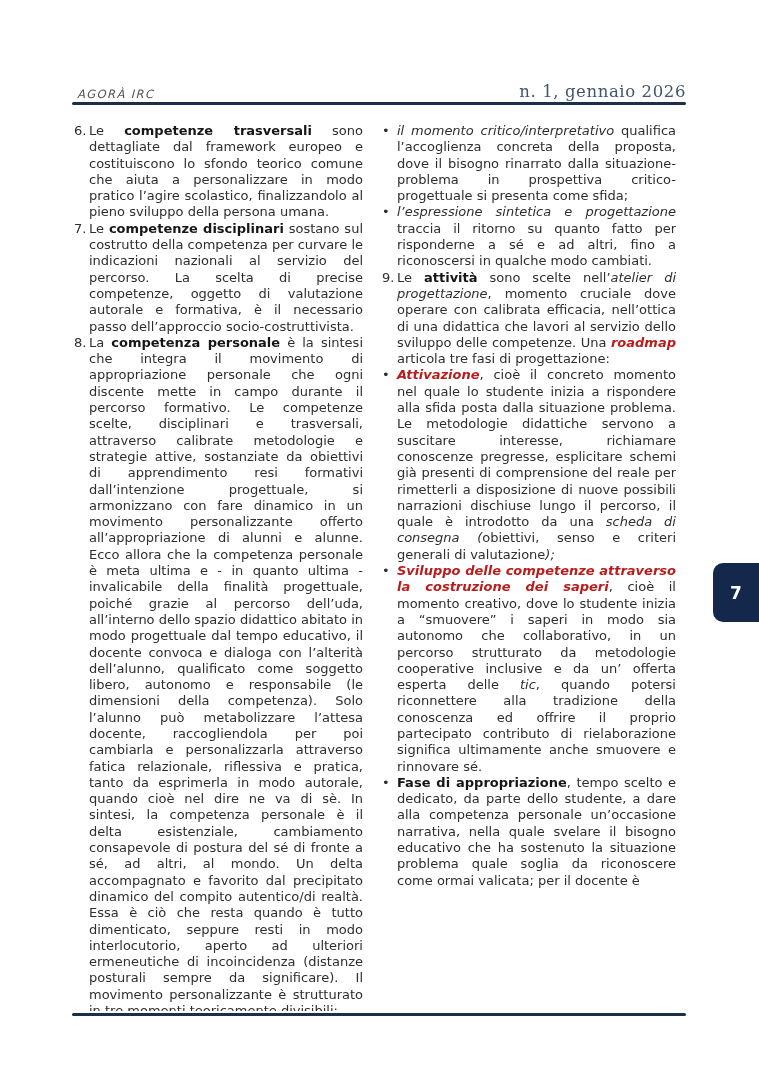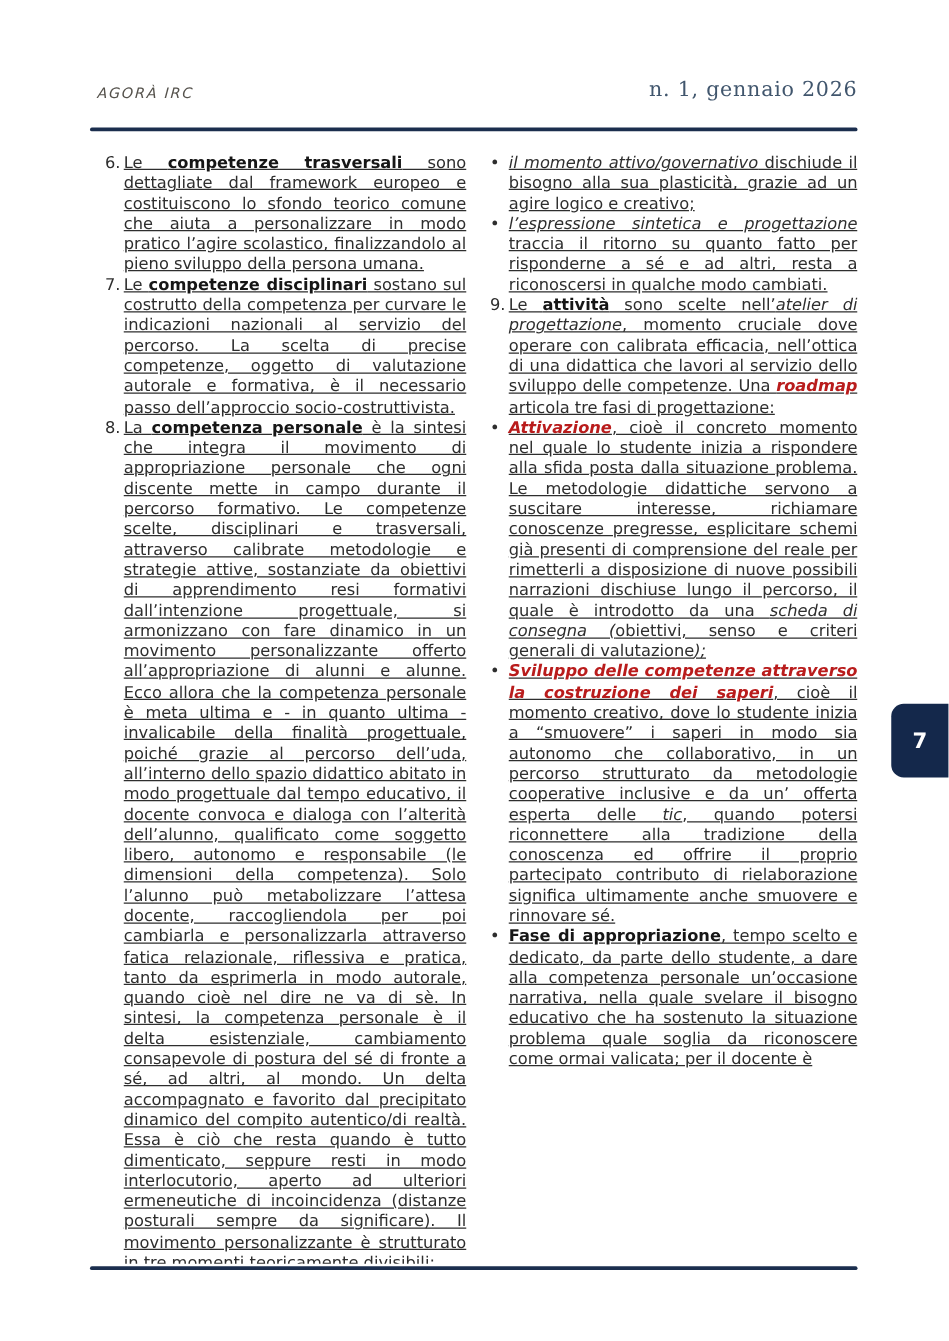--- a/index.html
+++ b/index.html
@@ -21,31 +21,32 @@
     font-style:italic;
     font-weight:500;
     color:var(--brand,#55524c);
     transform:skewX(-4deg);
   }
   .issue{
     font-family:"DejaVu Serif",serif;
     font-size:16.5px;
     letter-spacing:0.6px;
     color:var(--issue,#41566d);
+    margin-top:20px;
   }
   .rule{
     position:absolute;left:72px;width:614px;height:3px;
     background:var(--rule,#1b2e4e);
     border-radius:2px;
   }
   .rule.top{top:102px;}
   .rule.bottom{top:1013px;}
   .cols{
-    position:absolute;top:123px;left:84px;width:602px;height:888px;
-    display:flex;overflow:hidden;text-decoration:underline;
+    position:absolute;top:123px;left:74px;width:602px;height:888px;
+    display:flex;overflow:hidden;
   }
   .col{
     font-size:13px;line-height:16.3px;
     text-align:justify;
     hyphens:none;
   }
   .col.left{width:289px;margin-right:19px;}
   .col.right{width:294px;}
   .block{padding-left:15px;text-indent:-15px;}
   .block.gap{}
@@ -73,22 +74,22 @@
 
   <div class="rule top"></div>
 
   <div class="cols">
     <section class="col left" id="col-left">
         <div class="block"><span class="marker">6.</span><span>Le </span><span class="b">competenze trasversali</span><span> sono dettagliate dal framework europeo e costituiscono lo sfondo teorico comune che aiuta a personalizzare in modo pratico l’agire scolastico, finalizzandolo al pieno sviluppo della persona umana.</span></div>
         <div class="block gap"><span class="marker">7.</span><span>Le </span><span class="b">competenze disciplinari</span><span> sostano sul costrutto della competenza per curvare le indicazioni nazionali al servizio del percorso. La scelta di precise competenze, oggetto di valutazione autorale e formativa, è il necessario passo dell’approccio socio-costruttivista.</span></div>
         <div class="block gap"><span class="marker">8.</span><span>La </span><span class="b">competenza personale</span><span> è la sintesi che integra il movimento di appropriazione personale che ogni discente mette in campo durante il percorso formativo. Le competenze scelte, disciplinari e trasversali, attraverso calibrate metodologie e strategie attive, sostanziate da obiettivi di apprendimento resi formativi dall’intenzione progettuale, si armonizzano con fare dinamico in un movimento personalizzante offerto all’appropriazione di alunni e alunne. Ecco allora che la competenza personale è meta ultima e - in quanto ultima - invalicabile della finalità progettuale, poiché grazie al percorso dell’uda, all’interno dello spazio didattico abitato in modo progettuale dal tempo educativo, il docente convoca e dialoga con l’alterità dell’alunno, qualificato come soggetto libero, autonomo e responsabile (le dimensioni della competenza). Solo l’alunno può metabolizzare l’attesa docente, raccogliendola per poi cambiarla e personalizzarla attraverso fatica relazionale, riflessiva e pratica, tanto da esprimerla in modo autorale, quando cioè nel dire ne va di sè. In sintesi, la competenza personale è il delta esistenziale, cambiamento consapevole di postura del sé di fronte a sé, ad altri, al mondo. Un delta accompagnato e favorito dal precipitato dinamico del compito autentico/di realtà. Essa è ciò che resta quando è tutto dimenticato, seppure resti in modo interlocutorio, aperto ad ulteriori ermeneutiche di incoincidenza (distanze posturali sempre da significare). Il movimento personalizzante è strutturato in tre momenti teoricamente divisibili:</span></div>
       </section>
     <section class="col right" id="col-right">
-        <div class="block"><span class="marker">•</span><span class="i">il momento attivo/governativo</span><span> dischiude il bisogno alla sua plasticità, grazie ad un agire logico e creativo;</span></div>
-        <div class="block"><span class="marker">•</span><span class="i">l’espressione sintetica e progettazione</span><span> traccia il ritorno su quanto fatto per risponderne a sé e ad altri, resta a riconoscersi in qualche modo cambiati.</span></div>
+        <div class="block"><span class="marker">•</span><span class="i">il momento critico/interpretativo</span><span> qualifica l’accoglienza concreta della proposta, dove il bisogno rinarrato dalla situazione-problema in prospettiva critico-progettuale si presenta come sfida;</span></div>
+        <div class="block"><span class="marker">•</span><span class="i">l’espressione sintetica e progettazione</span><span> traccia il ritorno su quanto fatto per risponderne a sé e ad altri, fino a riconoscersi in qualche modo cambiati.</span></div>
         <div class="block gap"><span class="marker">9.</span><span>Le </span><span class="b">attività</span><span> sono scelte nell’</span><span class="i">atelier di progettazione</span><span>, momento cruciale dove operare con calibrata efficacia, nell’ottica di una didattica che lavori al servizio dello sviluppo delle competenze. Una </span><span class="bi">roadmap</span><span> articola tre fasi di progettazione:</span></div>
         <div class="block gap"><span class="marker">•</span><span class="bi">Attivazione</span><span>, cioè il concreto momento nel quale lo studente inizia a rispondere alla sfida posta dalla situazione problema. Le metodologie didattiche servono a suscitare interesse, richiamare conoscenze pregresse, esplicitare schemi già presenti di comprensione del reale per rimetterli a disposizione di nuove possibili narrazioni dischiuse lungo il percorso, il quale è introdotto da una </span><span class="i">scheda di consegna (</span><span>obiettivi, senso e criteri generali di valutazione</span><span class="i">);</span></div>
         <div class="block gap"><span class="marker">•</span><span class="bi">Sviluppo delle competenze attraverso la costruzione dei saperi</span><span>, cioè il momento creativo, dove lo studente inizia a “smuovere” i saperi in modo sia autonomo che collaborativo, in un percorso strutturato da metodologie cooperative inclusive e da un’ offerta esperta delle </span><span class="i">tic</span><span>, quando potersi riconnettere alla tradizione della conoscenza ed offrire il proprio partecipato contributo di rielaborazione significa ultimamente anche smuovere e rinnovare sé.</span></div>
         <div class="block gap"><span class="marker">•</span><span class="b">Fase di appropriazione</span><span>, tempo scelto e dedicato, da parte dello studente, a dare alla competenza personale un’occasione narrativa, nella quale svelare il bisogno educativo che ha sostenuto la situazione problema quale soglia da riconoscere come ormai valicata; per il docente è</span></div>
       </section>
   </div>
 
   <div class="rule bottom"></div>
 
   <div class="badge">

